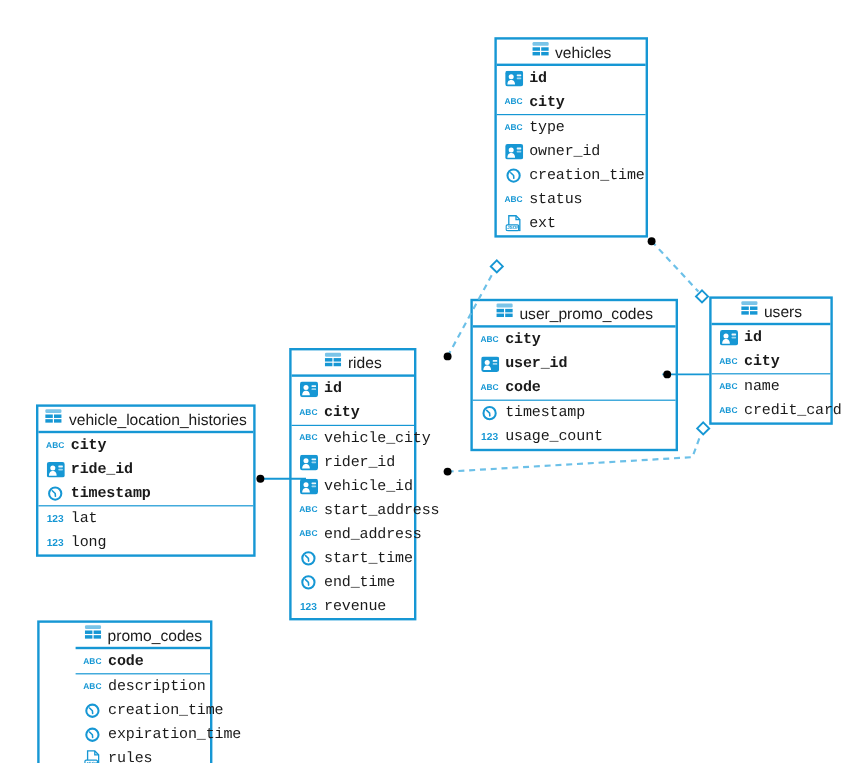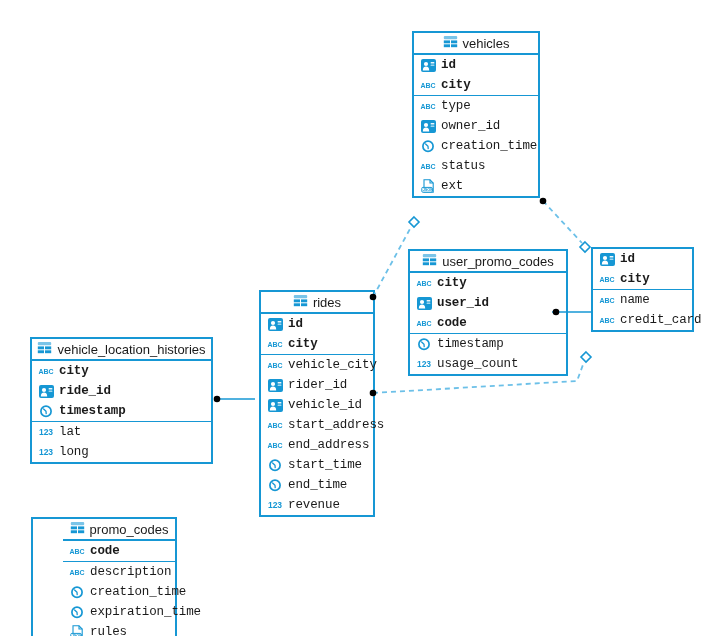--- a/index.html
+++ b/index.html
@@ -120,21 +120,21 @@
               <path d="M3 0.8 H9 L12.2 4 V13.2 H3 Z" fill="#fff" stroke="#1697d4" stroke-width="1.1"></path>
               <path d="M9 0.8 V4 H12.2" fill="none" stroke="#1697d4" stroke-width="1.1"></path>
               <rect x="0.8" y="8.4" width="10.4" height="4.8" rx="1" fill="#fff" stroke="#1697d4" stroke-width="1"></rect>
               <text x="1.7" y="12.2" font-size="3.8" font-weight="bold" fill="#1697d4" font-family="Liberation Sans, sans-serif">JSON</text>
             </svg>
           </span>
           <span class="cname">ext</span>
         </div>
       </div>
     </div>
-    <div class="tbl" style="left: 408px; top: 249px; width: 160px; text-align: center;">
+    <div class="tbl" style="left: 392px; top: 249px; width: 173px; text-align: center;">
       <div class="tbl-hdr">
         <span class="hicon"><svg width="15" height="13" viewBox="0 0 15 13">
             <rect x="0" y="0" width="15" height="13" rx="2" fill="#fff"></rect>
             <rect x="0.8" y="1" width="13.4" height="3.2" rx="1" fill="#7ac4e8"></rect>
             <rect x="0.8" y="5.4" width="6.2" height="2.9" fill="#1697d4"></rect>
             <rect x="8" y="5.4" width="6.2" height="2.9" fill="#1697d4"></rect>
             <rect x="0.8" y="9.3" width="6.2" height="2.9" fill="#1697d4"></rect>
             <rect x="8" y="9.3" width="6.2" height="2.9" fill="#1697d4"></rect>
           </svg></span>
         <span class="htitle">user_promo_codes</span>
@@ -177,20 +177,31 @@
         </div>
         <div class="row">
           <span class="cicon">
             <span class="ic-num">123</span>
           </span>
           <span class="cname">usage_count</span>
         </div>
       </div>
     </div>
     <div class="tbl" style="left: 591px; top: 247px; width: 103px;">
+      <div class="tbl-hdr">
+        <span class="hicon"><svg width="15" height="13" viewBox="0 0 15 13">
+            <rect x="0" y="0" width="15" height="13" rx="2" fill="#fff"></rect>
+            <rect x="0.8" y="1" width="13.4" height="3.2" rx="1" fill="#7ac4e8"></rect>
+            <rect x="0.8" y="5.4" width="6.2" height="2.9" fill="#1697d4"></rect>
+            <rect x="8" y="5.4" width="6.2" height="2.9" fill="#1697d4"></rect>
+            <rect x="0.8" y="9.3" width="6.2" height="2.9" fill="#1697d4"></rect>
+            <rect x="8" y="9.3" width="6.2" height="2.9" fill="#1697d4"></rect>
+          </svg></span>
+        <span class="htitle">users</span>
+      </div>
       <div class="sec keys">
         <div class="row key">
           <span class="cicon">
             <svg width="15" height="13" viewBox="0 0 15 13">
               <rect x="0" y="0" width="15" height="13" rx="2" fill="#1697d4"></rect>
               <circle cx="5" cy="5" r="2.1" fill="#fff"></circle>
               <path d="M1.8 11.4 C1.8 8.6 3.4 7.6 5 7.6 C6.6 7.6 8.2 8.6 8.2 11.4 Z" fill="#fff"></path>
               <rect x="9.6" y="3" width="3.8" height="1.5" rx="0.5" fill="#eaf6fc"></rect>
               <rect x="9.6" y="5.6" width="3.8" height="1.4" rx="0.5" fill="#9ed6ef"></rect>
             </svg>
@@ -212,21 +223,21 @@
           <span class="cname">name</span>
         </div>
         <div class="row">
           <span class="cicon">
             <span class="ic-abc">ABC</span>
           </span>
           <span class="cname">credit_card</span>
         </div>
       </div>
     </div>
-    <div class="tbl" style="left: 259px; top: 290px; width: 116px;">
+    <div class="tbl" style="left: 241px; top: 290px; width: 106px;">
       <div class="tbl-hdr">
         <span class="hicon"><svg width="15" height="13" viewBox="0 0 15 13">
             <rect x="0" y="0" width="15" height="13" rx="2" fill="#fff"></rect>
             <rect x="0.8" y="1" width="13.4" height="3.2" rx="1" fill="#7ac4e8"></rect>
             <rect x="0.8" y="5.4" width="6.2" height="2.9" fill="#1697d4"></rect>
             <rect x="8" y="5.4" width="6.2" height="2.9" fill="#1697d4"></rect>
             <rect x="0.8" y="9.3" width="6.2" height="2.9" fill="#1697d4"></rect>
             <rect x="8" y="9.3" width="6.2" height="2.9" fill="#1697d4"></rect>
           </svg></span>
         <span class="htitle">rides</span>

